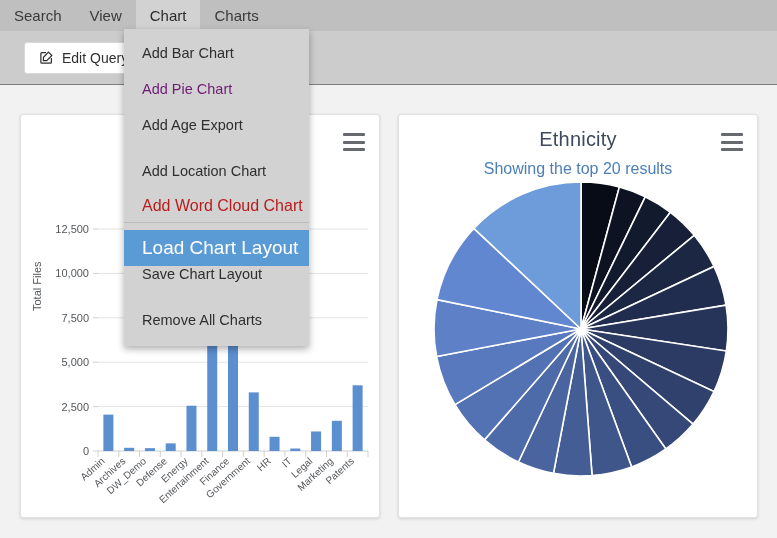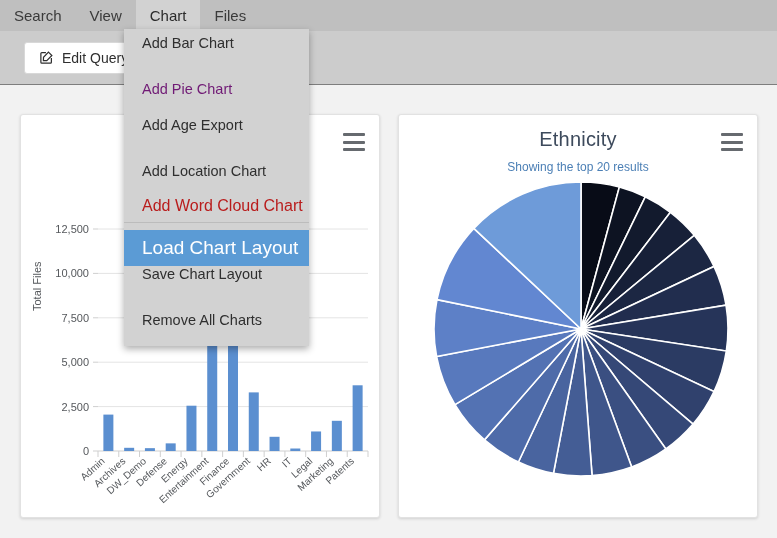--- a/index.html
+++ b/index.html
@@ -56,21 +56,21 @@
     width: 22px; height: 18px; cursor: pointer;
     display: flex; flex-direction: column; justify-content: space-between;
   }
   .card-menu-icon span { display: block; height: 3px; background: #666a6f; border-radius: 1px; }
 
   .chart-title {
     text-align: center; font-size: 20px; color: #3d4a5c;
     font-weight: normal; padding-top: 13px; letter-spacing: .2px;
   }
   .chart-sub {
-    text-align: center; font-size: 12px; color: #4b7fb5;
+    text-align: center; font-size: 16px; color: #4b7fb5;
     padding-top: 9px;
   }
 
   
   .barchart-wrap { position: absolute; left: 0; top: 0; width: 360px; height: 404px; }
   .bc-ylabel {
     position: absolute; left: 10px; top: 196px;
     transform: rotate(-90deg); transform-origin: left top;
     font-size: 11px; color: #55585c; white-space: nowrap;
   }
@@ -87,21 +87,21 @@
     <div class="menubar-item">
       <span>Search</span>
     </div>
     <div class="menubar-item">
       <span>View</span>
     </div>
     <div class="menubar-item active">
       <span>Chart</span>
     </div>
     <div class="menubar-item">
-      <span>Files</span>
+      <span>Charts</span>
     </div>
   </div>
 
   <div class="toolbar">
     <div class="tb-btn">
       <span>
         <svg width="15" height="15" viewBox="0 0 16 16" fill="none" stroke="#2f2f2f" stroke-width="1.3">
           <path d="M13.2 8.6V13a1 1 0 0 1-1 1H3a1 1 0 0 1-1-1V3.8a1 1 0 0 1 1-1h4.4"></path>
           <path d="M10.1 2.3 13.7 5.9 8.3 11.3l-3.6.1.1-3.6z"></path>
         </svg>
@@ -213,21 +213,21 @@
             <path d="M 182 150 L 37.60377414288277 177.54505324410152 A 147 147 0 0 1 37.96130729951568 120.64263286438226 Z" fill="#5d80c7" stroke="#ffffff" stroke-width="1.6"></path>
             <path d="M 182 150 L 37.96130729951568 120.64263286438226 A 147 147 0 0 1 74.84161176905246 49.3715754284828 Z" fill="#6287d1" stroke="#ffffff" stroke-width="1.6"></path>
             <path d="M 182 150 L 74.84161176905246 49.3715754284828 A 147 147 0 0 1 181.99999999999997 3 Z" fill="#6e9bd9" stroke="#ffffff" stroke-width="1.6"></path>
           </svg>
       </div>
     </div>
   </div>
 
   <div id="dropdown" style="position:absolute; left:124px; top:29px; width:185px; background:#d2d2d2;
               box-shadow:0 3px 7px rgba(0,0,0,.32); padding:6px 0 8px 0; z-index:50;">
-      <div style="height: 36px; display: flex; padding: 0px 18px; font-size: 14.5px; color: rgb(47, 47, 47); background: transparent; cursor: default; white-space: nowrap;">
+      <div style="height: 36px; display: flex; align-items: center; padding: 0px 18px; font-size: 14.5px; color: rgb(47, 47, 47); background: transparent; cursor: default; white-space: nowrap;">
         <span>Add Bar Chart</span>
       </div>
       <div style="height: 36px; display: flex; align-items: center; padding: 0px 18px; font-size: 14.5px; color: #701a75; background: transparent; cursor: default; white-space: nowrap;">
         <span>Add Pie Chart</span>
       </div>
       <div style="height: 36px; display: flex; align-items: center; padding: 0px 18px; font-size: 14.5px; color: rgb(47, 47, 47); background: transparent; cursor: default; white-space: nowrap;">
         <span>Add Age Export</span>
       </div>
       <div style="height: 36px; display: flex; align-items: flex-end; padding: 0px 18px; font-size: 14.5px; color: rgb(47, 47, 47); background: transparent; cursor: default; white-space: nowrap;">
         <span>Add Location Chart</span>

